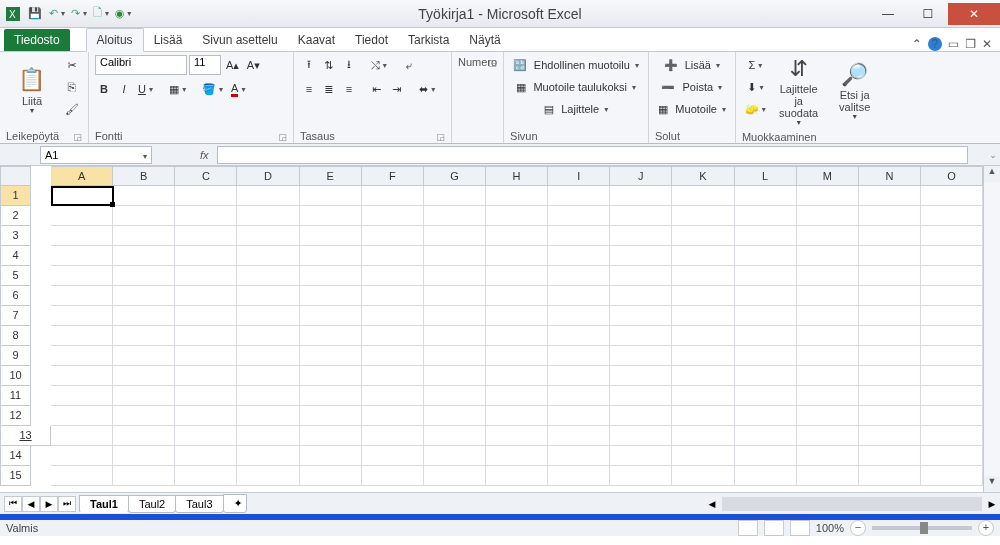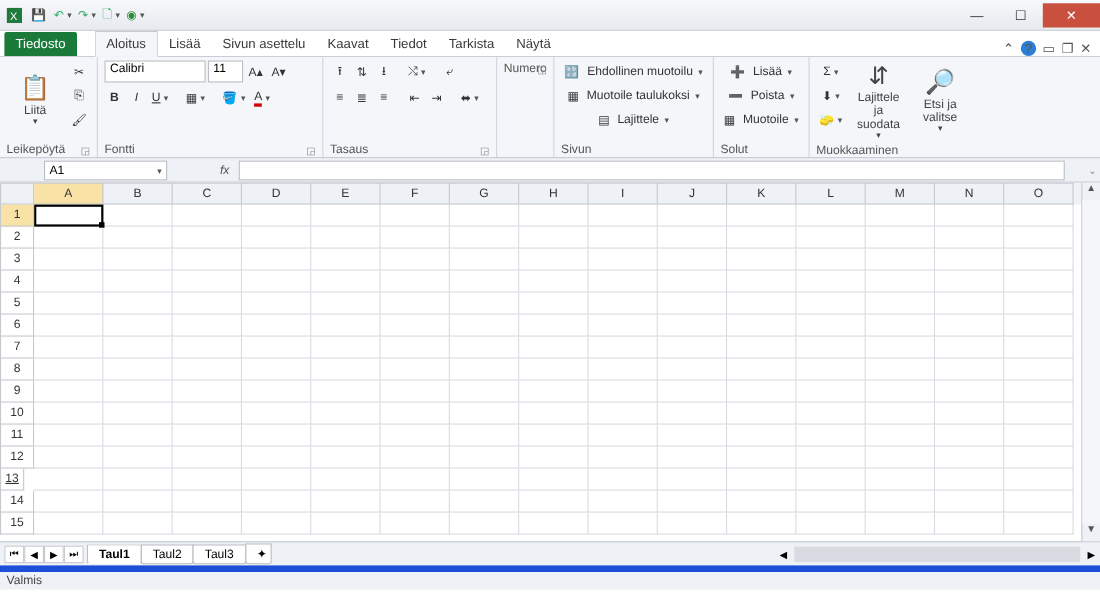--- a/index.html
+++ b/index.html
@@ -86,20 +86,21 @@
           <rect width="14" height="14" fill="#1f7a3b"></rect>
           <text x="3" y="11" font-size="10" fill="#fff">X</text>
         </svg>
       </span>
     <span class="ic">💾</span>
     <span class="ic btn dd">↶</span>
     <span class="ic btn dd">↷</span>
     <span class="ic btn dd">🗋</span>
     <span class="ic btn dd" style="color:#2a8a3a;">◉</span>
   </div>
+  <div class="title">Työkirja1 - Microsoft Excel</div>
   <div class="winbtns">
     <div class="winbtn">—</div>
     <div class="winbtn">☐</div>
     <div class="winbtn close">✕</div>
   </div>
 </div>
 
 <div class="tabsrow">
   <div class="tab file">Tiedosto</div>
   <div class="tab sel">Aloitus</div>
@@ -253,21 +254,21 @@
         <div class="rh" style="width: 31px;">3</div>
         <div class="rh" style="width: 31px;">4</div>
         <div class="rh" style="width: 31px;">5</div>
         <div class="rh" style="width: 31px;">6</div>
         <div class="rh" style="width: 31px;">7</div>
         <div class="rh" style="width: 31px;">8</div>
         <div class="rh" style="width: 31px;">9</div>
         <div class="rh" style="width: 31px;">10</div>
         <div class="rh" style="width: 31px;">11</div>
         <div class="rh" style="width: 31px;">12</div>
-        <div class="rh" style="width: 22px; text-decoration: underline;">13</div>
+        <div class="rh" style="width: 51px; text-decoration: underline;">13</div>
         <div class="rh" style="width: 31px;">14</div>
         <div class="rh" style="width: 31px;">15</div>
       </div>
   </div>
   <div style="flex:1; overflow:hidden;">
     <div class="colhdrs" id="colhdrs">
         <div class="ch sel">A</div>
         <div class="ch">B</div>
         <div class="ch">C</div>
         <div class="ch">D</div>
@@ -563,13 +564,24 @@
   <div class="hscroll">
     <div style="flex:1;"></div>
     <div class="arr">◀</div>
     <div style="width:260px; height:14px; background:#d8dce2; margin:0 2px;"></div>
     <div class="arr">▶</div>
   </div>
 </div>
 
 <div class="status">
   <span>Valmis</span>
+  <div class="right">
+    <div class="viewbtn"></div>
+    <div class="viewbtn"></div>
+    <div class="viewbtn"></div>
+    <span>100%</span>
+    <div class="zc">−</div>
+    <div class="slider">
+        <div class="thumb"></div>
+      </div>
+    <div class="zc">+</div>
+  </div>
 </div>
 
 </body></html>

